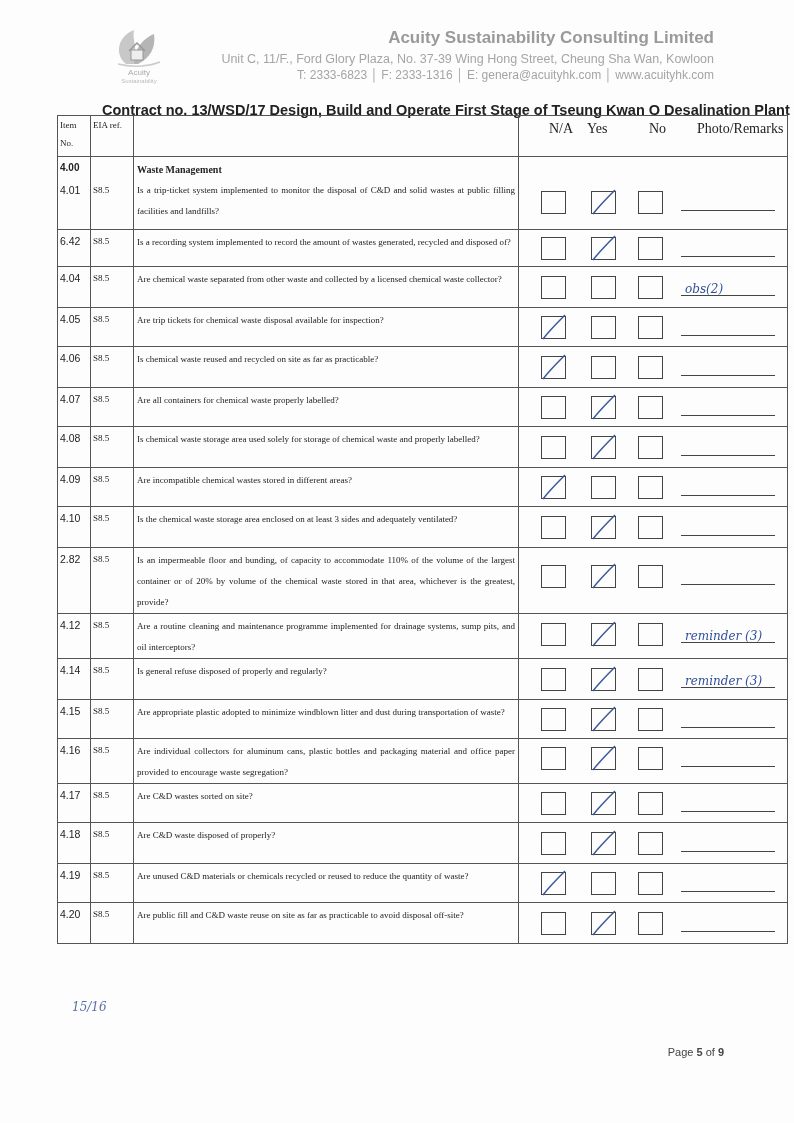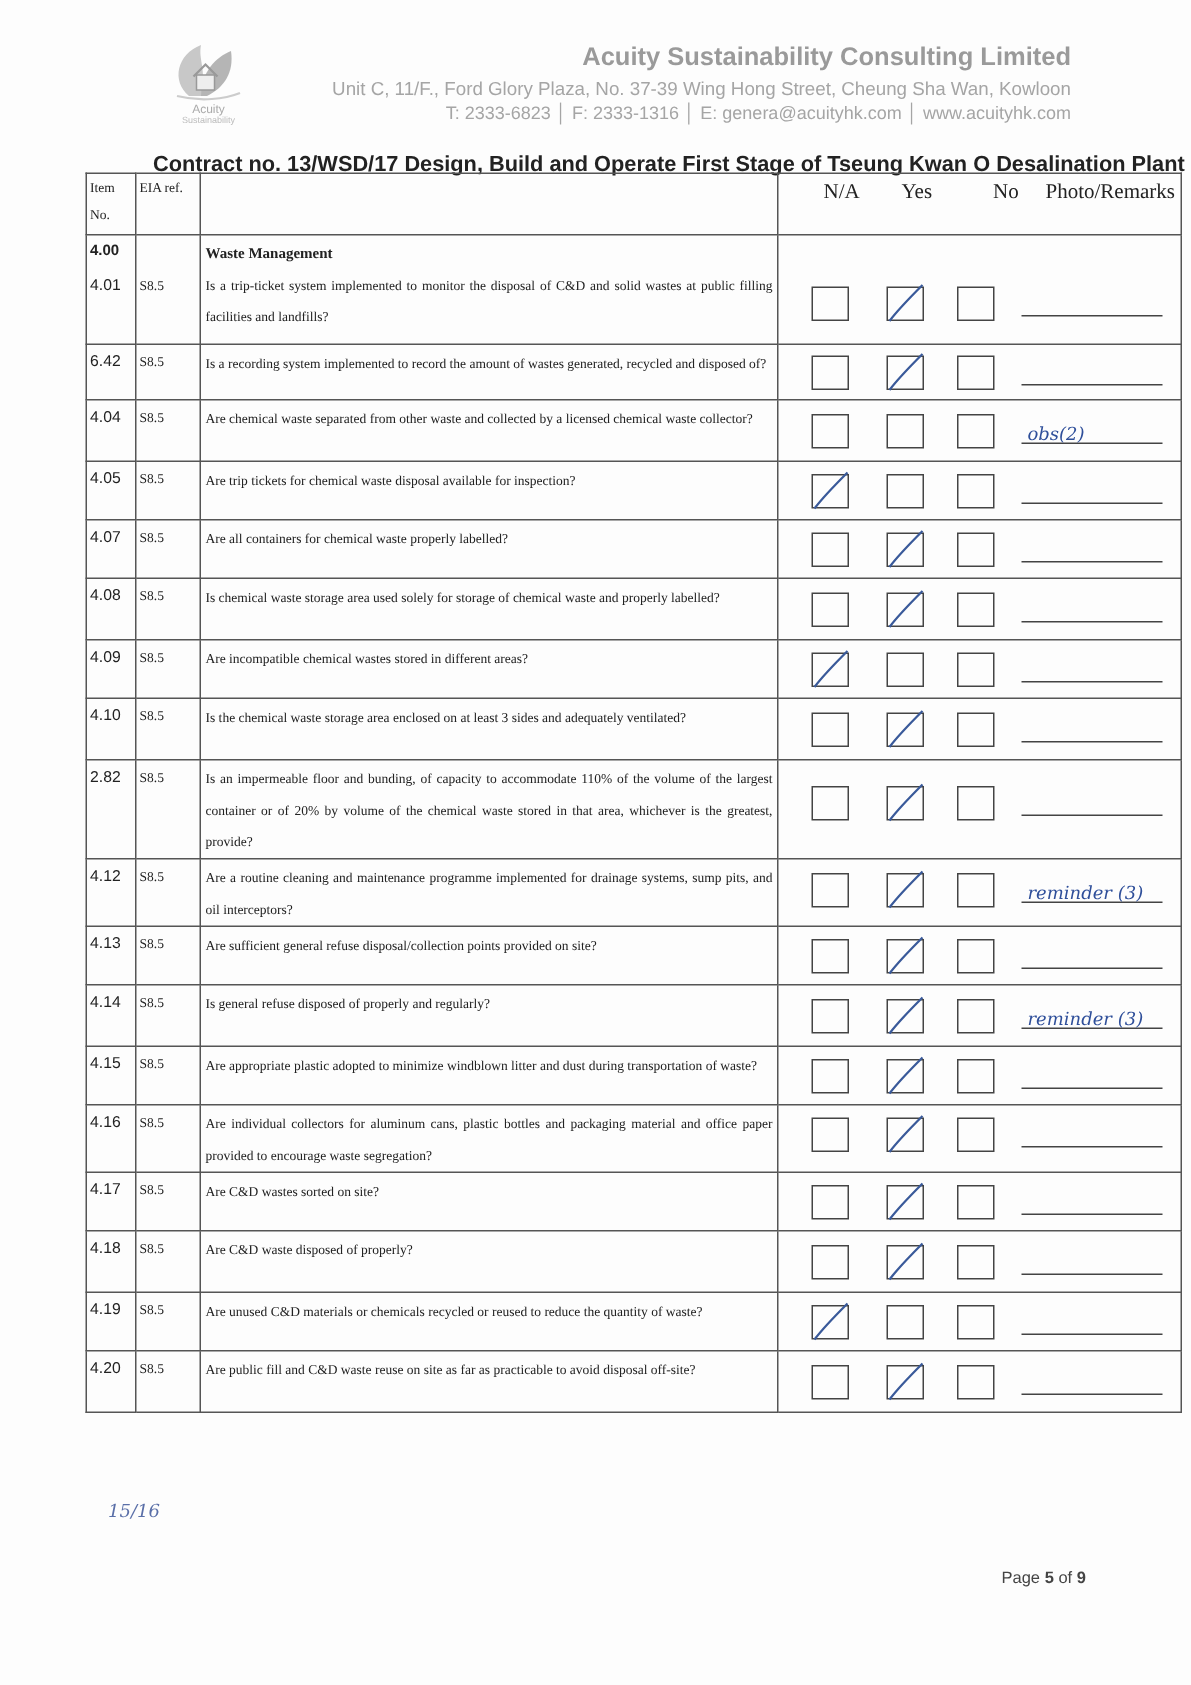--- a/index.html
+++ b/index.html
@@ -55,22 +55,22 @@
     <tr class="hdr">
       <td class="c-item">
           <div>Item</div>
           <div>No.</div>
         </td>
       <td class="c-eia">EIA ref.</td>
       <td class="c-q"></td>
       <td class="c-ans">
         <div class="hlabels">
           <span style="left:30px">N/A</span>
-          <span style="left:82px">Yes</span>
-          <span style="left:143px">No</span>
+          <span style="left:68px">Yes</span>
+          <span style="left:130px">No</span>
           <span style="left:178px">Photo/Remarks</span>
         </div>
       </td>
     </tr>
   <tr>
         <td class="c-item" style="height:72px">
           <div class="bold">4.00</div>
           <div>4.01</div>
         </td>
         <td class="c-eia">
@@ -143,20 +143,40 @@
           <div class="box" style="left:22px;top:7.5px"></div>
           <div class="box" style="left:72px;top:7.5px"></div>
           <div class="box" style="left:119px;top:7.5px"></div>
           <svg class="tick" width="34" height="32" style="left:20px;top:2.5px">
             <path d="M4 28 C10 20 18 12 26 4"></path>
           </svg>
           <div class="remark-line" style="top:26.5px"></div>
         </td>
       </tr>
       <tr>
+        <td class="c-item" style="height:40px">
+          <div>4.06</div>
+        </td>
+        <td class="c-eia">
+          <div>S8.5</div>
+        </td>
+        <td class="c-q">
+          <div>Is chemical waste reused and recycled on site as far as practicable?</div>
+        </td>
+        <td class="c-ans">
+          <div class="box" style="left:22px;top:8.5px"></div>
+          <div class="box" style="left:72px;top:8.5px"></div>
+          <div class="box" style="left:119px;top:8.5px"></div>
+          <svg class="tick" width="34" height="32" style="left:20px;top:3.5px">
+            <path d="M4 28 C10 20 18 12 26 4"></path>
+          </svg>
+          <div class="remark-line" style="top:27.5px"></div>
+        </td>
+      </tr>
+      <tr>
         <td class="c-item" style="height:38px">
           <div>4.07</div>
         </td>
         <td class="c-eia">
           <div>S8.5</div>
         </td>
         <td class="c-q">
           <div>Are all containers for chemical waste properly labelled?</div>
         </td>
         <td class="c-ans">
@@ -261,40 +281,20 @@
         </td>
         <td class="c-ans">
           <div class="box" style="left:22px;top:8.5px"></div>
           <div class="box" style="left:72px;top:8.5px"></div>
           <div class="box" style="left:119px;top:8.5px"></div>
           <svg class="tick" width="34" height="32" style="left:70px;top:3.5px">
             <path d="M4 28 C10 20 18 12 26 4"></path>
           </svg>
           <div class="remark-line" style="top:27.5px"></div>
           <div class="remark-text" style="top:10.5px">reminder (3)</div>
-        </td>
-      </tr>
-      <tr>
-        <td class="c-item" style="height:38px">
-          <div>4.13</div>
-        </td>
-        <td class="c-eia">
-          <div>S8.5</div>
-        </td>
-        <td class="c-q">
-          <div>Are sufficient general refuse disposal/collection points provided on site?</div>
-        </td>
-        <td class="c-ans">
-          <div class="box" style="left:22px;top:7.5px"></div>
-          <div class="box" style="left:72px;top:7.5px"></div>
-          <div class="box" style="left:119px;top:7.5px"></div>
-          <svg class="tick" width="34" height="32" style="left:70px;top:2.5px">
-            <path d="M4 28 C10 20 18 12 26 4"></path>
-          </svg>
-          <div class="remark-line" style="top:26.5px"></div>
         </td>
       </tr>
       <tr>
         <td class="c-item" style="height:40px">
           <div>4.14</div>
         </td>
         <td class="c-eia">
           <div>S8.5</div>
         </td>
         <td class="c-q">

